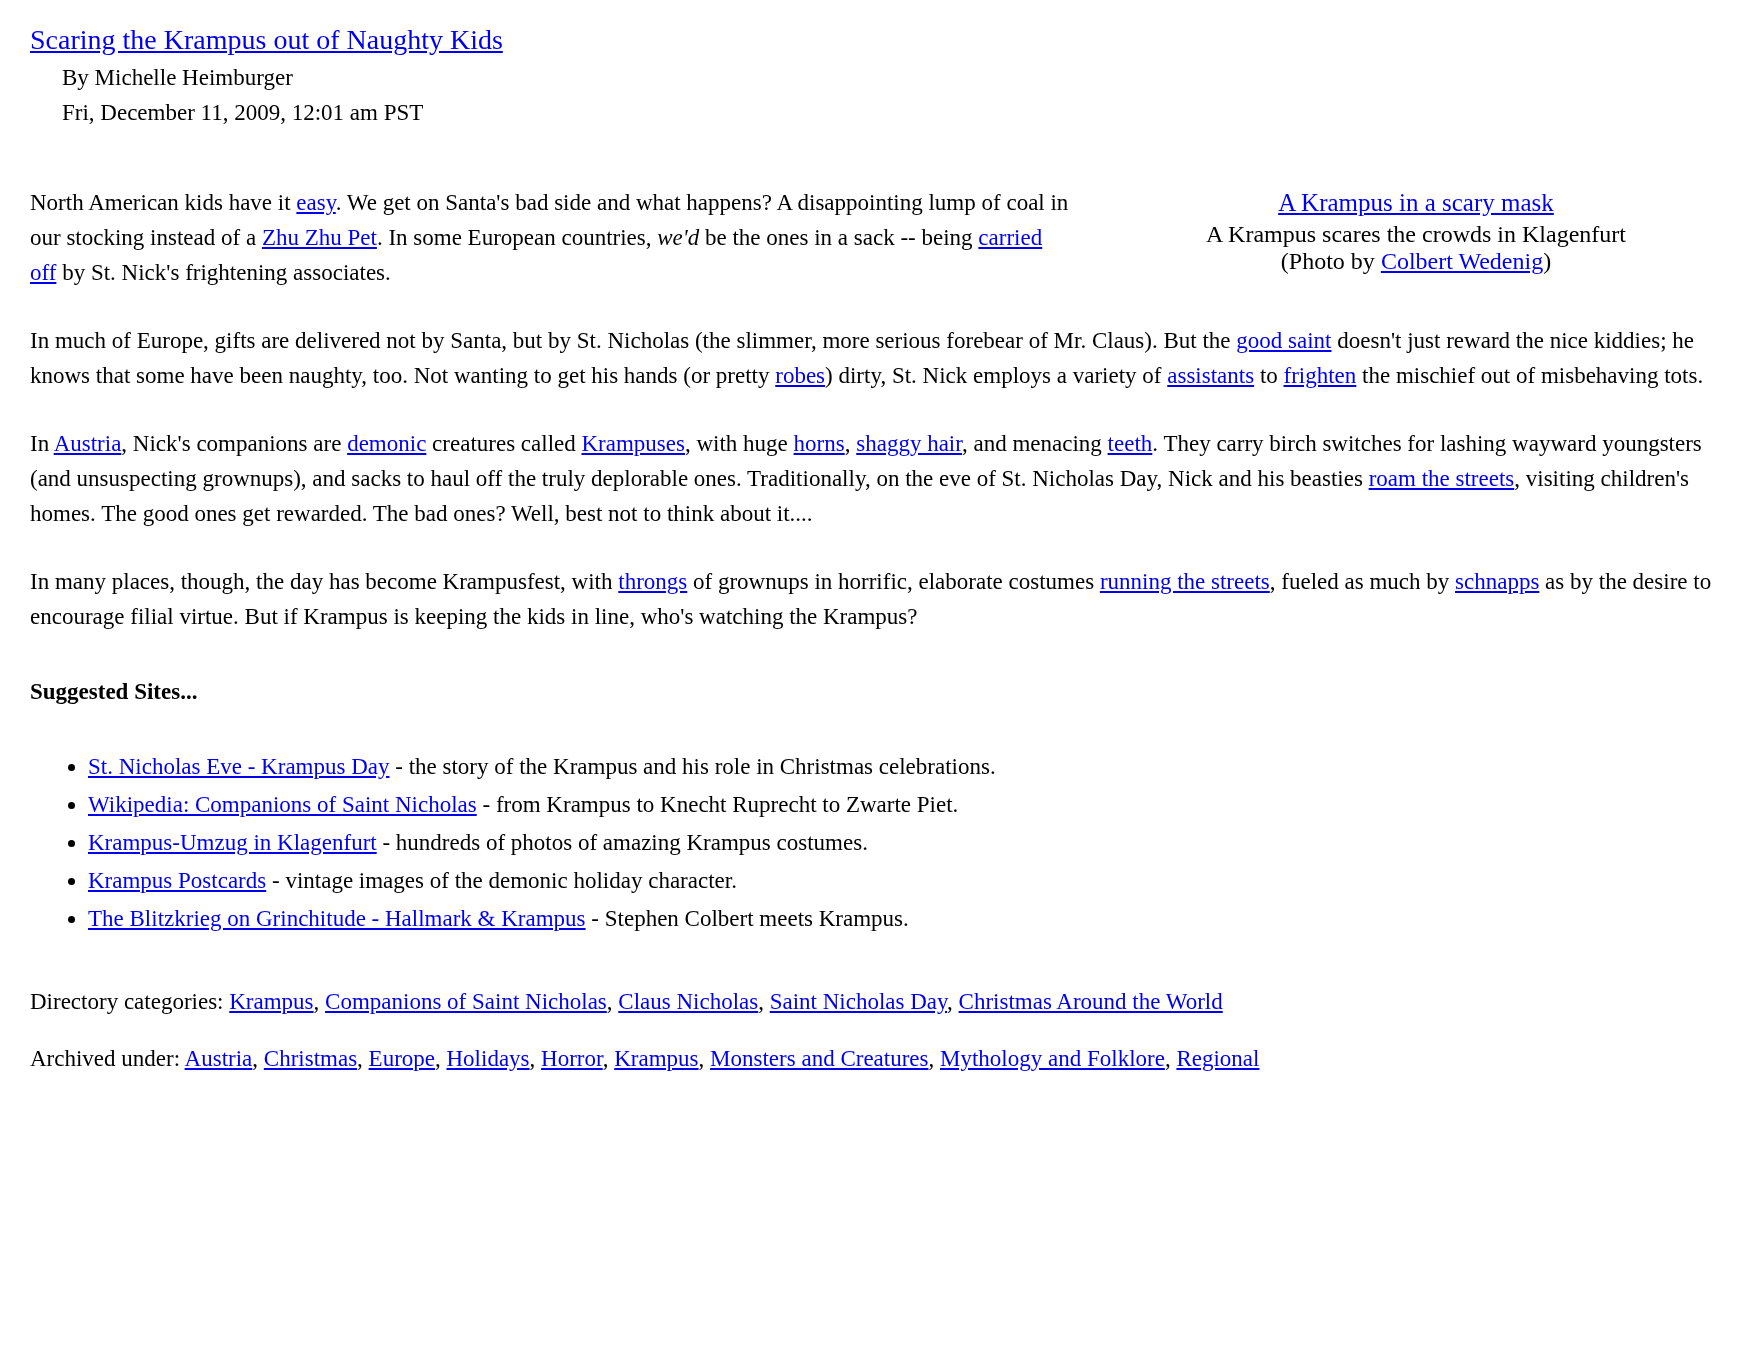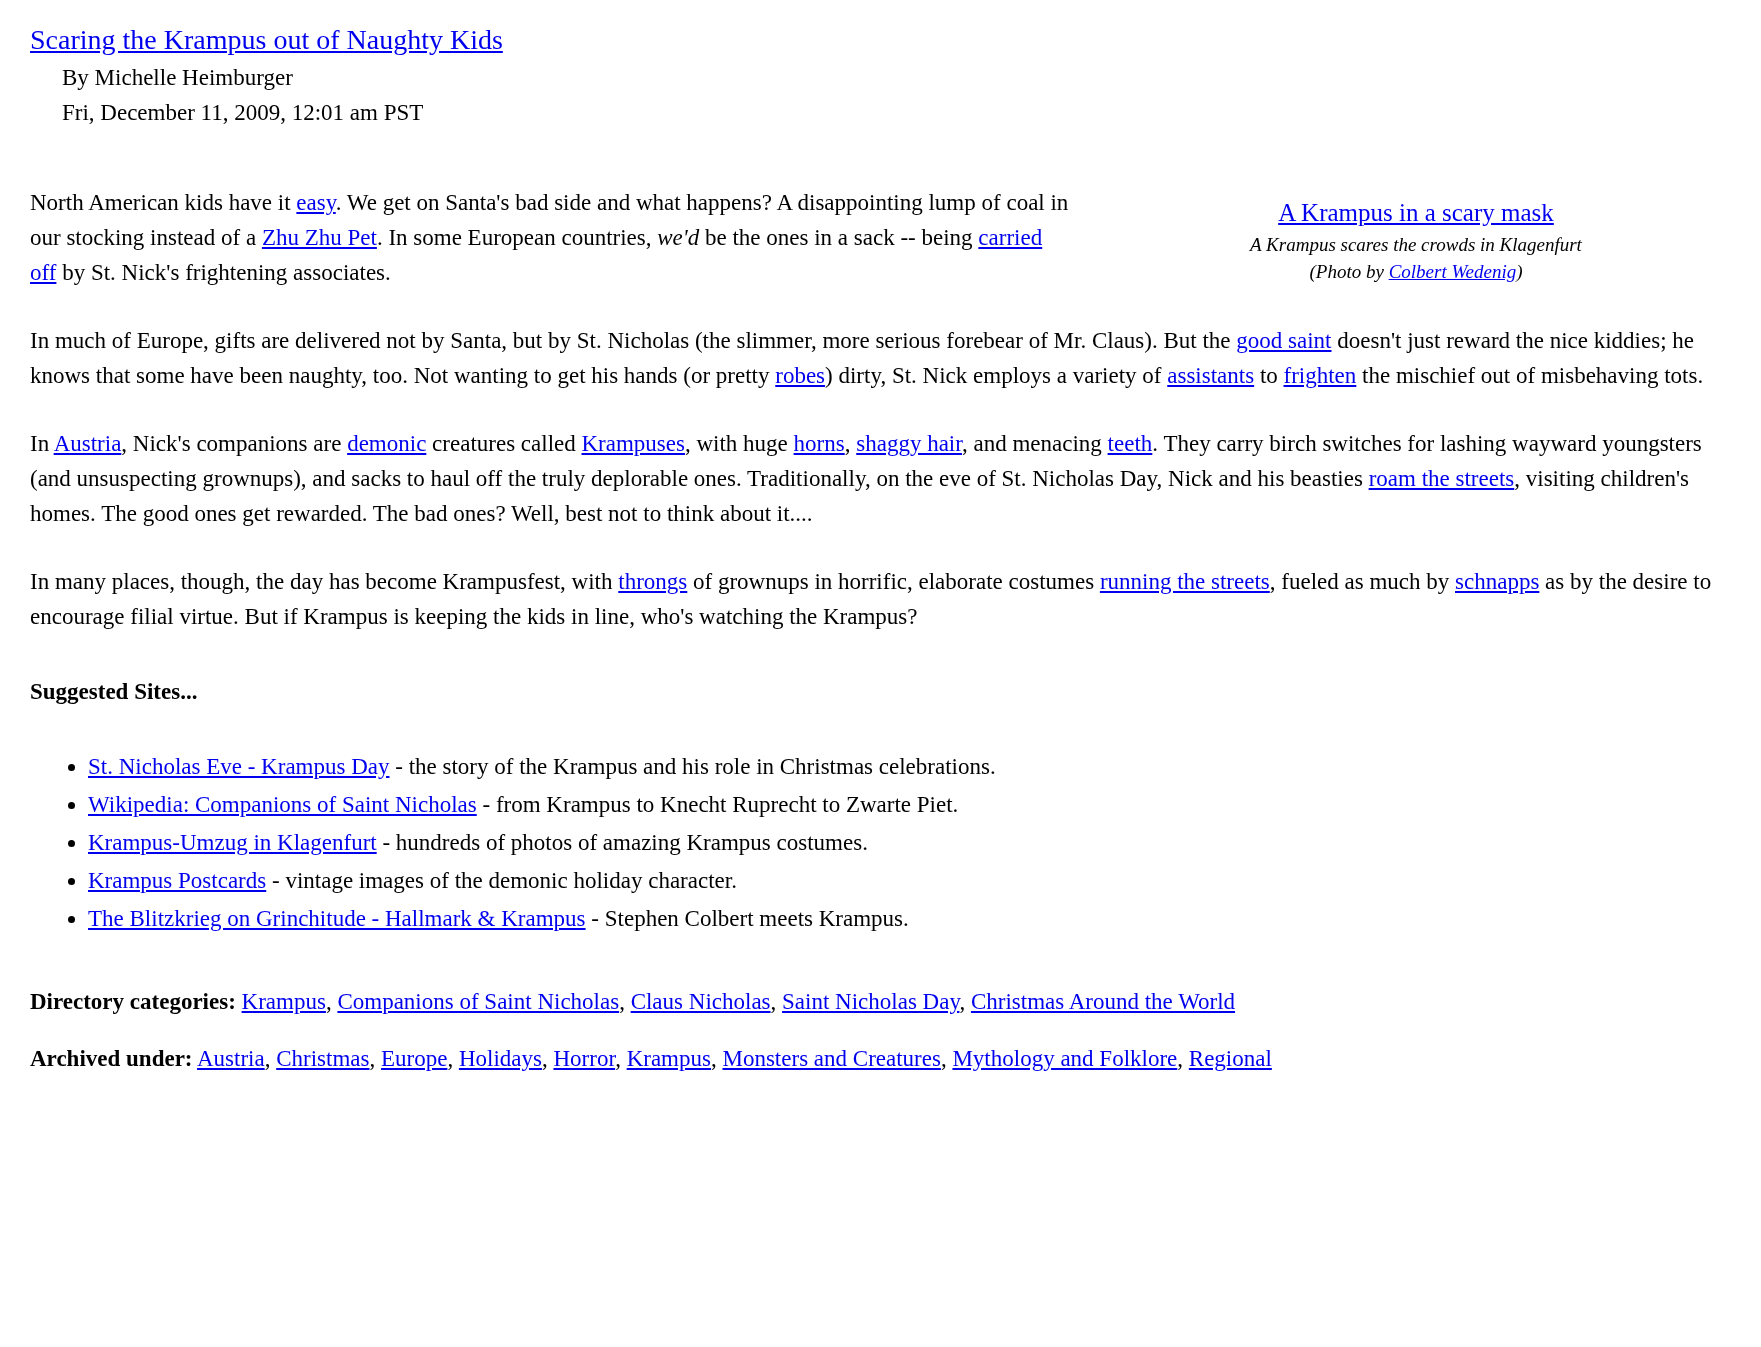--- a/index.html
+++ b/index.html
@@ -13,33 +13,32 @@
   a { color: #0000EE; text-decoration: underline; cursor: pointer; }
   .title-link { font-size: 28px; line-height: 40px; }
   .byline, .dateline { line-height: 35px; margin-left: 32px; }
   .article-body { margin-top: 55px; }
   .photo-box {
     float: right;
     width: 600px;
     margin-left: 45px;
     margin-bottom: 10px;
     text-align: center;
-    margin-top: 10px;
   }
   .photo-heading { font-size: 25px; line-height: 36px; display: inline-block; }
-  .photo-cap { font-size: 19px; line-height: 27px; font-style: italic; }
+  .photo-cap { font-size: 24px; line-height: 27px; }
   p.body-p { margin: 33px 0; line-height: 35px; }
   p.body-p.first { margin-top: 0; }
   .suggested-heading { font-weight: bold; line-height: 35px; margin: 40px 0; }
   ul.sites { margin: 38px 0 40px 0; padding-left: 58px; }
   ul.sites li { line-height: 35px; margin-bottom: 3px; font-family: Liberation Serif, serif; }
   .meta-line { line-height: 35px; margin: 0; }
   .meta-line.directory { margin-top: 48px; }
   .meta-line.archived { margin-top: 22px; }
-  .meta-line b { font-weight: bold; }
+  .meta-line b { font-weight: normal; }
   .clearfix::after { content: ""; display: table; clear: both; }
 </style>
 </head>
 <body>
 
 <div>
 
   <div>
     <div>
       <a class="title-link" href="#">Scaring the Krampus out of Naughty Kids</a>

